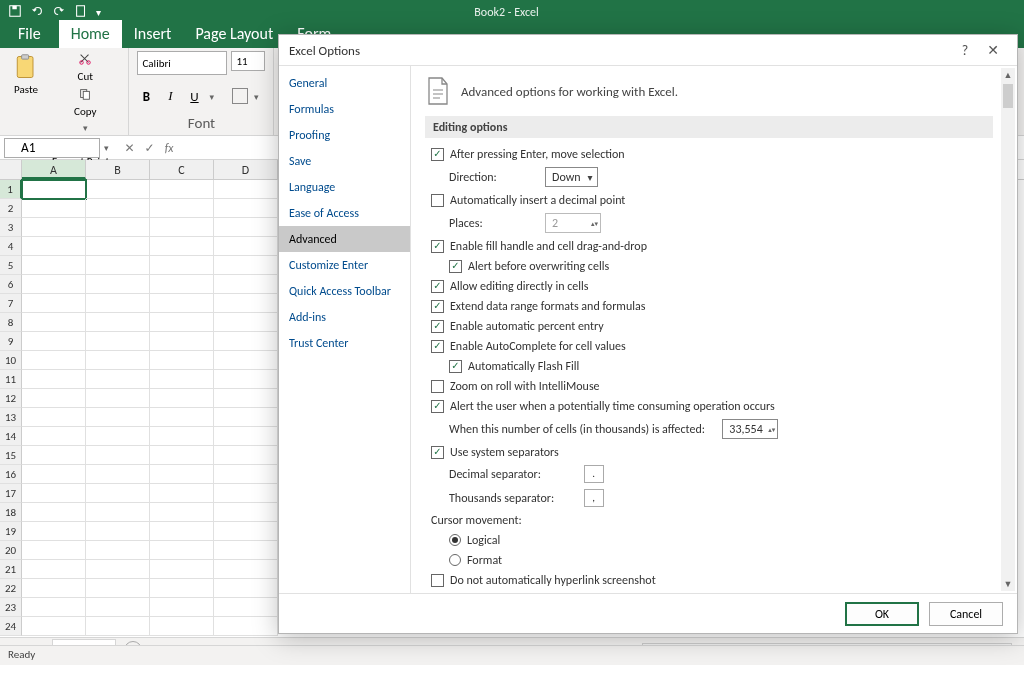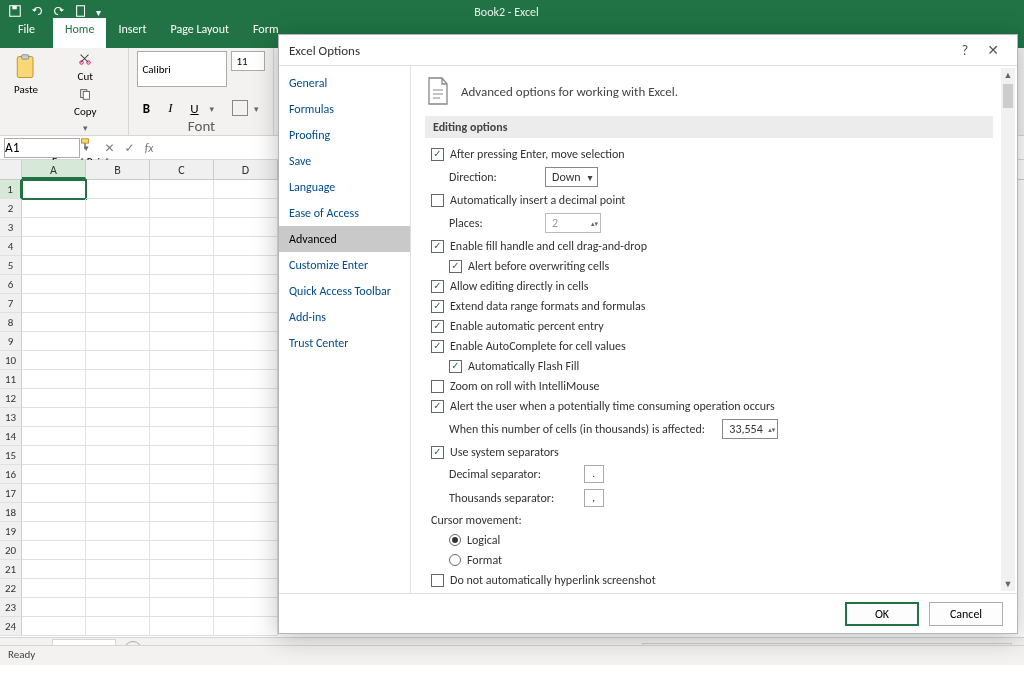--- a/index.html
+++ b/index.html
@@ -6,48 +6,48 @@
   html, body { width: 1024px; height: 681px; overflow: hidden; background: #fff; }
 
   
   .titlebar { height: 24px; background: #217346; display: flex; align-items: center; color: #fff; font-size: 12px; }
   .qat { display: flex; align-items: center; gap: 8px; padding: 0 8px; }
   .qat svg { width: 14px; height: 14px; }
   .title-text { flex: 1; text-align: center; opacity: .9; }
 
   
   .tabs { height: 24px; background: #217346; display: flex; align-items: flex-end; padding-left: 6px; }
-  .tab { color: #fff; font-size: 12px; padding: 4px 12px 12px; cursor: pointer; }
+  .tab { color: #fff; font-size: 16px; padding: 4px 12px 5px; cursor: pointer; }
   .tab.file { padding-right: 18px; }
   .tab.active { background: #fff; color: #217346; }
 
   
   .ribbon { height: 88px; background: #f3f2f1; border-bottom: 1px solid #d6d6d6; display: flex; }
   .rgroup { border-right: 1px solid #d6d6d6; padding: 3px 8px 1px; display: flex; flex-direction: column; align-items: center; }
   .rgroup-body { flex: 1; display: flex; align-items: flex-start; gap: 6px; }
   .rgroup-label { font-size: 15px; color: #5b5b5b; padding-bottom: 2px; }
   .paste-big { display: flex; flex-direction: column; align-items: center; gap: 2px; padding: 2px 4px; }
   .paste-big svg { width: 28px; height: 28px; }
   .paste-big span { font-size: 11px; }
   .clip-right { display: flex; flex-direction: column; gap: 2px; }
   .clip-item { display: flex; align-items: center; gap: 4px; font-size: 11px; padding: 1px 2px; flex-direction: column; }
   .clip-item svg { width: 14px; height: 14px; }
   .font-top { display: flex; gap: 4px; }
-  .font-name { width: 90px; height: 20px; border: 1px solid #ababab; background: #fff; font-size: 11px; padding: 17px 4px; }
+  .font-name { width: 90px; height: 20px; border: 1px solid #ababab; background: #fff; font-size: 11px; padding: 11px 4px; }
   .font-size { width: 34px; height: 20px; border: 1px solid #ababab; background: #fff; font-size: 11px; padding: 1px 4px; }
   .font-bot { display: flex; gap: 6px; margin-top: 6px; align-items: center; }
   .btn-b, .btn-i, .btn-u, .btn-box { width: 18px; height: 18px; border: 1px solid transparent; display: flex; align-items: center; justify-content: center; font-size: 13px; }
   .btn-b { font-weight: bold; }
   .btn-i { font-style: italic; font-family: "Times New Roman", serif;}
   .btn-u { text-decoration: underline; }
   .btn-box { border: 1px solid #888; width: 16px; height: 16px; }
 
   
   .fbar { height: 24px; border-bottom: 1px solid #d6d6d6; display: flex; align-items: center; font-size: 12px; }
-  .namebox { width: 76px; height: 20px; margin: 0 4px; border: 1px solid #ababab; padding: 1px 0; background: #fff; }
+  .namebox { width: 96px; height: 20px; margin: 0 4px; border: 1px solid #ababab; padding: 1px 16px; background: #fff; }
   .fbar-icons { display: flex; gap: 10px; padding: 0 10px; color: #777; }
   .fx { font-style: italic; }
 
   
   .gridwrap { position: absolute; top: 160px; left: 0; right: 0; bottom: 44px; background: #fff; }
   .colheads { height: 20px; display: flex; border-bottom: 1px solid #ccc; }
   .corner { width: 22px; border-right: 1px solid #ccc; background: #f0f0f0; }
   .ch { width: 64px; border-right: 1px solid #ccc; background: #f0f0f0; font-size: 12px; text-align: center; line-height: 20px; color: #333; }
   .ch.active { background: #d6e8d8; border-bottom: 2px solid #217346; }
   .rows { }

